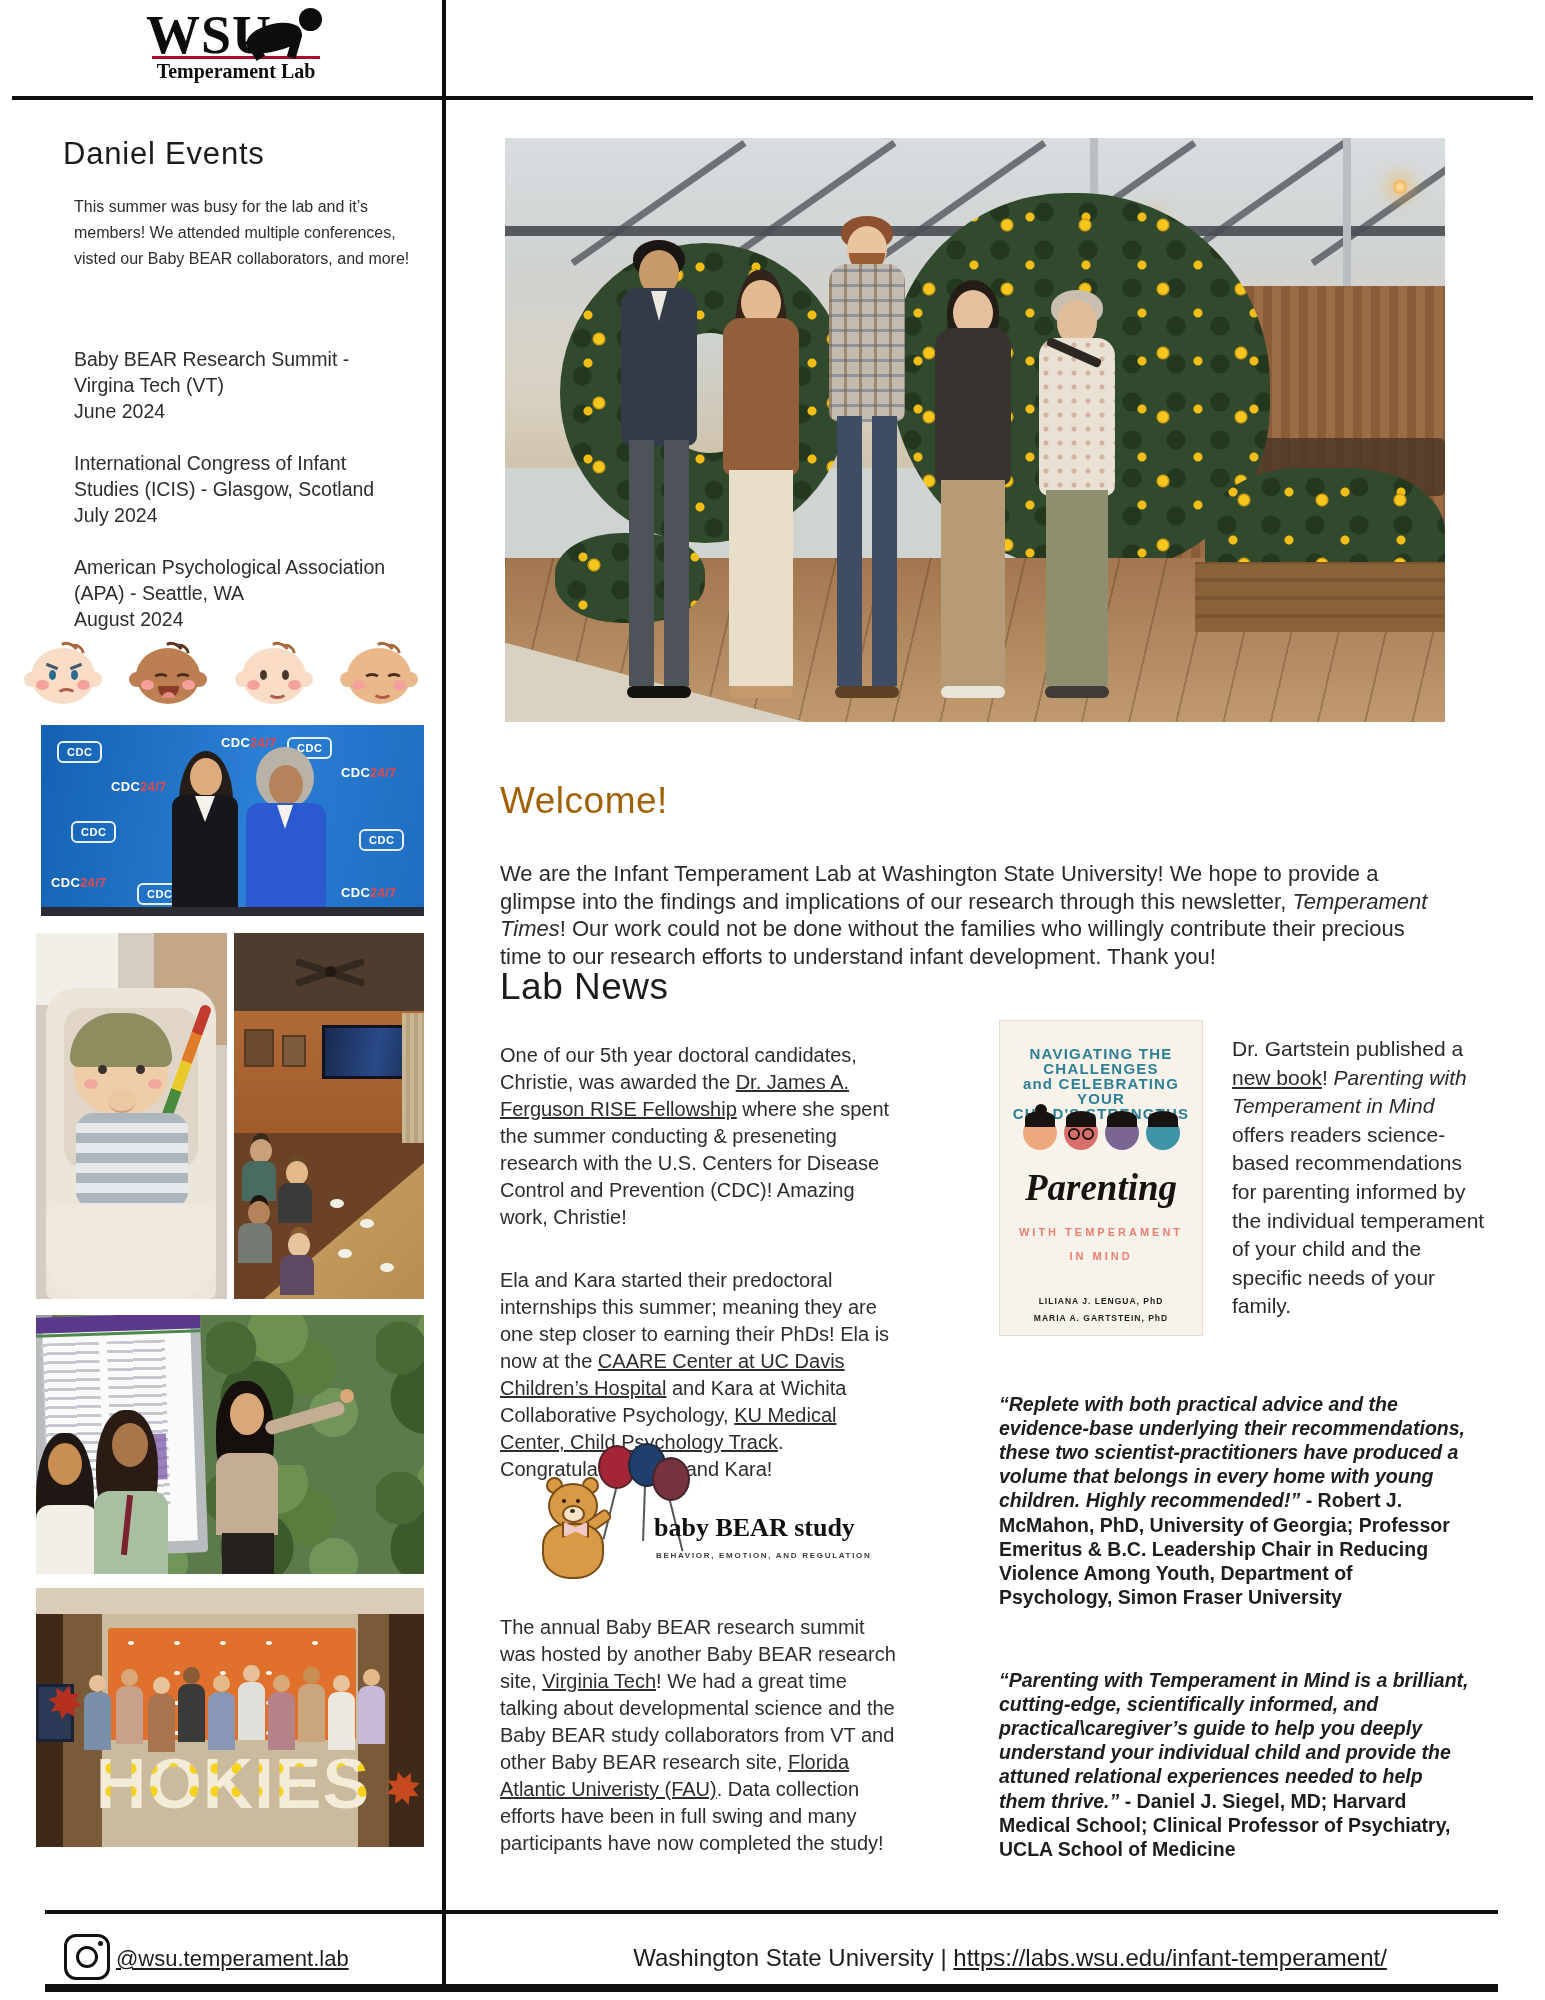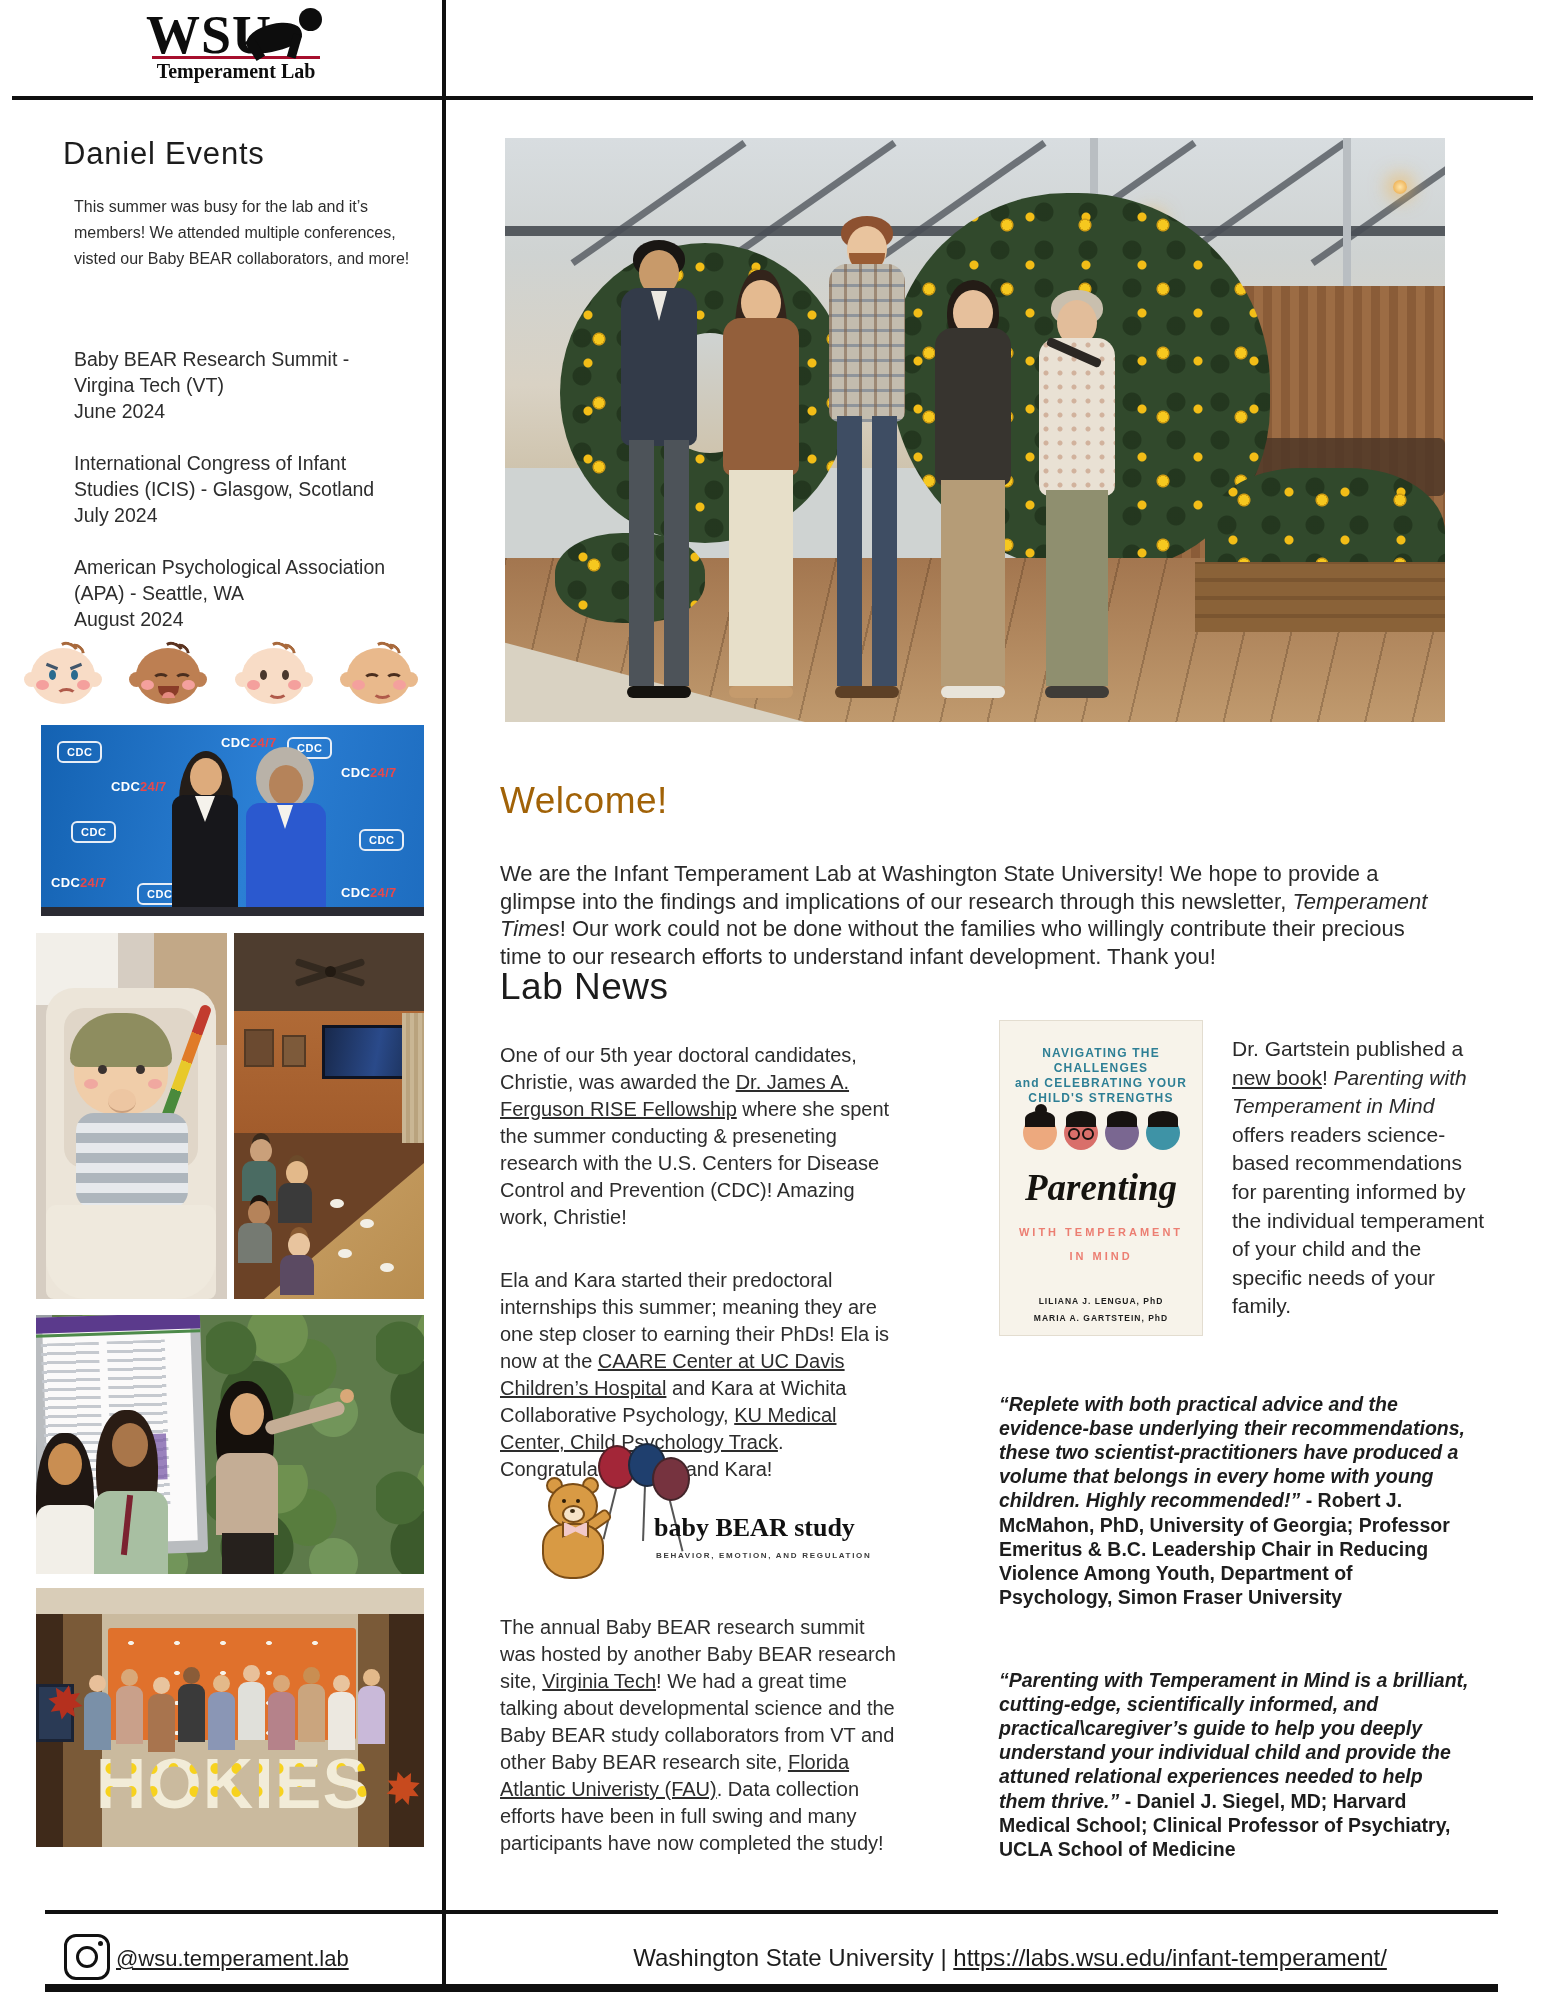--- a/index.html
+++ b/index.html
@@ -241,21 +241,21 @@
   .bl-muz::before{content:'';position:absolute;left:6px;top:2px;width:5px;height:4px;border-radius:50%;background:#3a2a12}
   .bl-arm{left:42px;top:72px;width:26px;height:9px;background:#d89a44;border:2px solid #7a4c16;transform:rotate(-35deg);border-radius:5px}
   .bl-body{left:2px;top:80px;width:58px;height:52px;background:#d89a44;border:2px solid #7a4c16;border-radius:40% 40% 45% 45%}
   .bl-bow{left:22px;top:78px;width:23px;height:13px;background:#f2c9c9;border:2px solid #7a4c16;
           clip-path:polygon(0 0,50% 38%,100% 0,100% 100%,50% 62%,0 100%)}
   .bl-title{position:absolute;left:114px;top:70px;font-family:"Liberation Serif","DejaVu Serif",serif;
             font-weight:700;font-size:26px;color:#111;white-space:nowrap}
   .bl-sub{position:absolute;left:116px;top:108px;font-size:8px;font-weight:700;letter-spacing:1.7px;color:#3a3a3a;white-space:nowrap}
   
   .book-cover{left:999px;top:1020px;width:204px;height:316px;background:#f7f3ea;box-shadow:0 0 0 1px #e3ddd0 inset;text-align:center}
-  .bc-tag{margin-top:26px;font-size:12px;font-weight:700;letter-spacing:1.2px;color:#2e7f95;line-height:15px}
+  .bc-tag{margin-top:26px;font-size:15px;font-weight:700;letter-spacing:1.2px;color:#2e7f95;line-height:15px}
   .bc-faces{position:absolute;left:0;right:0;top:96px;display:flex;justify-content:center;gap:7px}
   .bc-face{position:relative;width:34px;height:34px;border-radius:50%}
   .bc-face::before{content:'';position:absolute;left:2px;top:-5px;width:30px;height:16px;border-radius:50% 50% 0 0;background:#171310}
   .bc-f1{background:#eda97e}.bc-f2{background:#d96f6a}.bc-f3{background:#7a6791}.bc-f4{background:#3e93a6}
   .bc-f1::after{content:'';position:absolute;left:12px;top:-12px;width:12px;height:12px;border-radius:50%;background:#171310}
   .bc-face .lens{position:absolute;top:12px;width:8px;height:8px;border:2px solid #171310;border-radius:50%}
   .bc-face .l1{left:4px}.bc-face .l2{left:18px}
   .bc-title{position:absolute;left:0;right:0;top:146px;font-family:"Liberation Serif","DejaVu Serif",serif;
             font-style:italic;font-weight:700;font-size:37px;color:#15130f}
   .bc-sub{position:absolute;left:0;right:0;font-size:11px;font-weight:700;letter-spacing:3px;color:#ec7e72}

